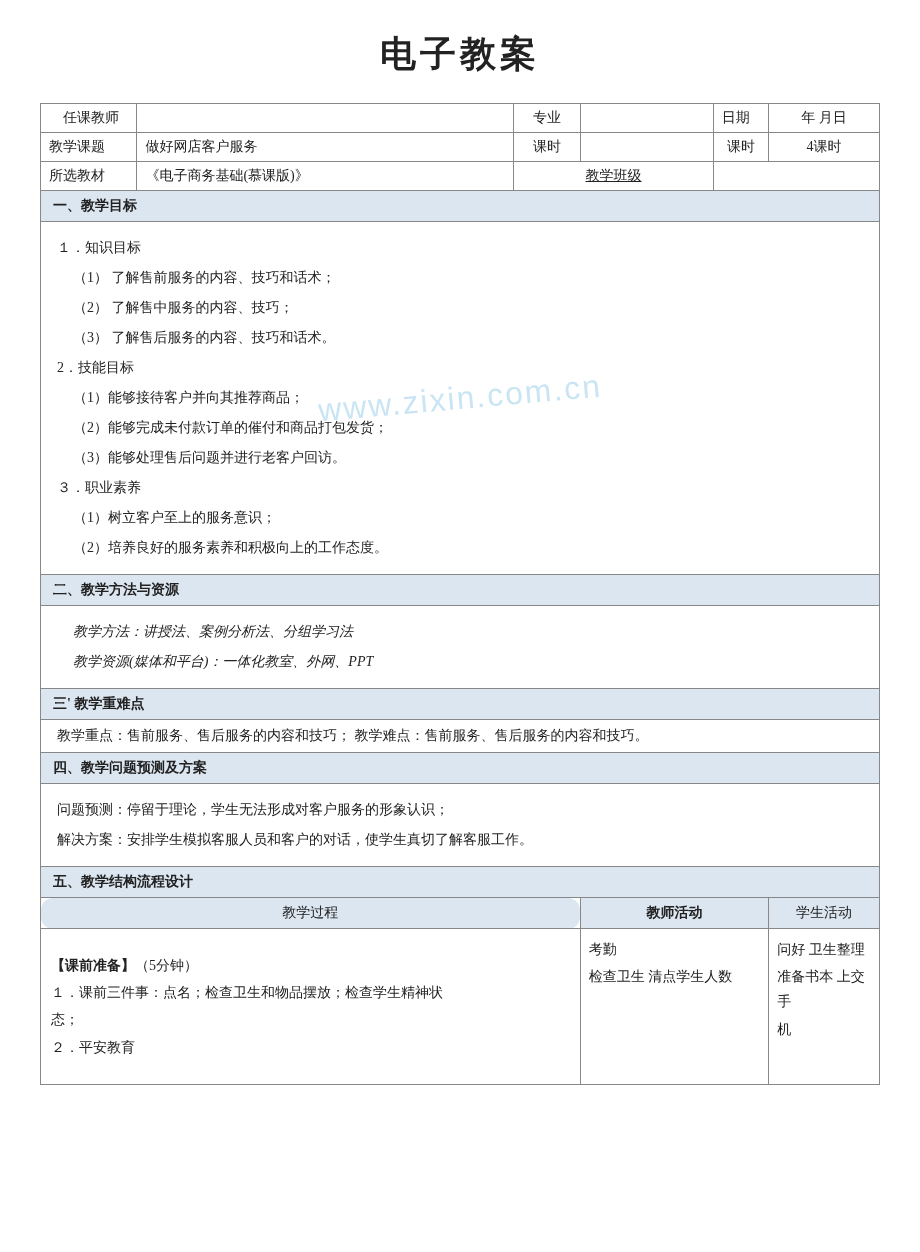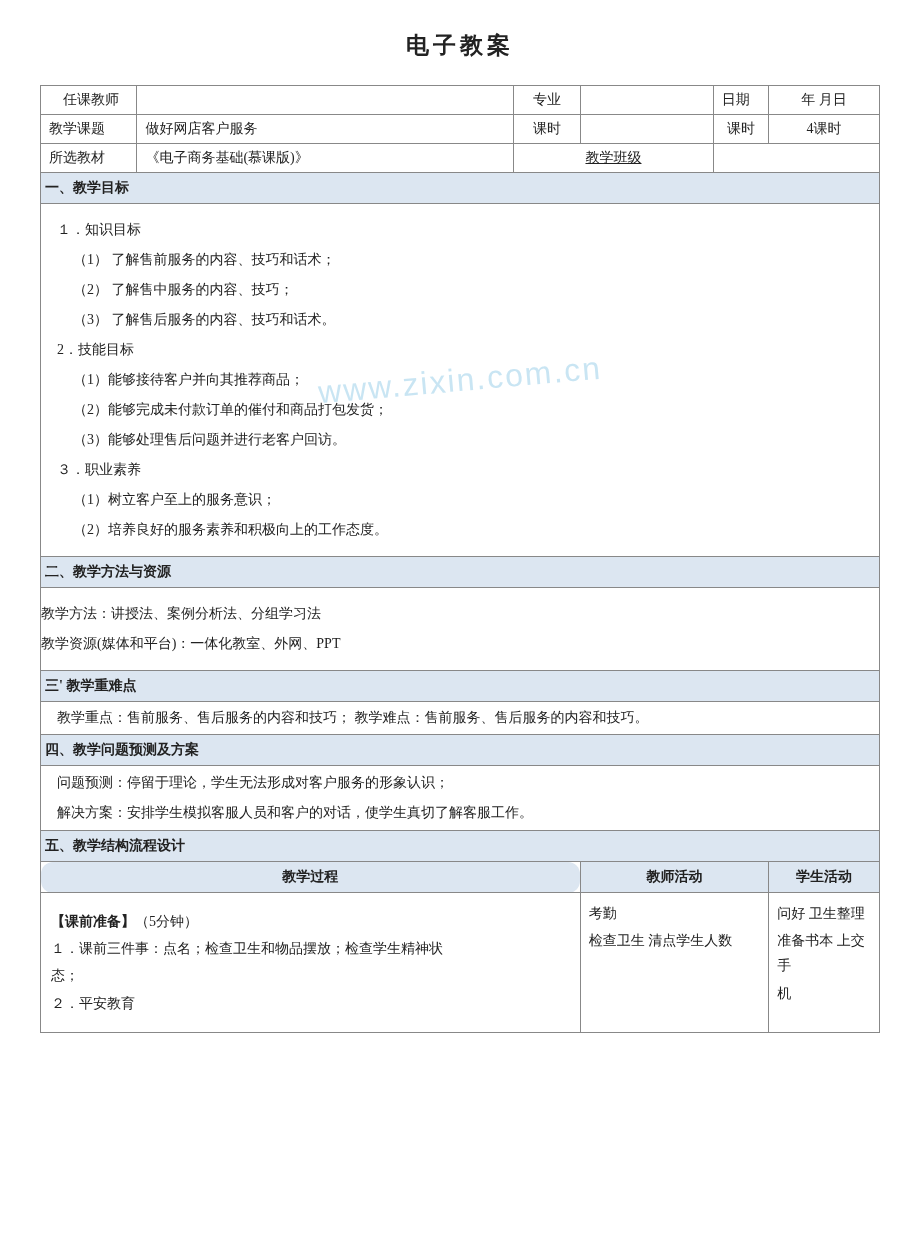--- a/index.html
+++ b/index.html
@@ -5,39 +5,39 @@
     * { box-sizing: border-box; margin: 0; padding: 0; }
     body {
       background: #fff;
       font-family: "SimSun", "宋体", serif;
       font-size: 14px;
       color: #222;
       padding: 30px 40px;
     }
     h1.main-title {
       text-align: center;
-      font-size: 23px;
+      font-size: 36px;
       font-weight: bold;
       margin-bottom: 24px;
       letter-spacing: 4px;
     }
     .main-table {
       width: 100%;
       border-collapse: collapse;
     }
     .main-table td, .main-table th {
       border: 1px solid #888;
       padding: 5px 8px;
       vertical-align: top;
     }
     .section-header td {
       background-color: #dce6f1;
       font-weight: bold;
       font-size: 14px;
-      padding: 6px 4px;
+      padding: 6px 12px;
     }
     .col-header-row td {
       background-color: #dce6f1;
       font-weight: bold;
       text-align: center;
       padding: 6px 4px;
     }
     .info-label {
       white-space: nowrap;
       font-weight: normal;
@@ -118,59 +118,59 @@
       <p class="indent1">（1）树立客户至上的服务意识；</p>
       <p class="indent1">（2）培养良好的服务素养和积极向上的工作态度。</p>
     </td>
   </tr>
 
   <tr class="section-header">
     <td colspan="6">二、教学方法与资源</td>
   </tr>
 
   <tr>
-    <td colspan="6" class="content-cell" style="padding: 10px 0; line-height:2;">
+    <td colspan="6" class="content-cell" style="padding: 10px 32px; line-height:2;font-style:italic;">
       <p>教学方法：讲授法、案例分析法、分组学习法</p>
       <p>教学资源(媒体和平台)：一体化教室、外网、PPT</p>
     </td>
   </tr>
 
   <tr class="section-header">
     <td colspan="6">三'  教学重难点</td>
   </tr>
 
   <tr>
     <td colspan="6" class="content-cell" style="padding: 0 16px; line-height:2; min-height:50px;">
       <p>教学重点：售前服务、售后服务的内容和技巧；   教学难点：售前服务、售后服务的内容和技巧。</p>
     </td>
   </tr>
 
   <tr class="section-header">
     <td colspan="6">四、教学问题预测及方案</td>
   </tr>
 
   <tr>
-    <td colspan="6" class="content-cell" style="padding: 1px 16px; line-height:2;">
+    <td colspan="6" class="content-cell" style="padding: 10px 16px; line-height:2;">
       <p>问题预测：停留于理论，学生无法形成对客户服务的形象认识；</p>
       <p>解决方案：安排学生模拟客服人员和客户的对话，使学生真切了解客服工作。</p>
     </td>
   </tr>
 
   <tr class="section-header">
     <td colspan="6">五、教学结构流程设计</td>
   </tr>
 
   <tr class="col-header-row">
-    <td colspan="3" style="text-align:center; font-weight:bold;border-radius:12px;">教学过程</td>
+    <td colspan="3" style="text-align:center; font-weight:normal;border-radius:12px;">教学过程</td>
     <td colspan="2" style="text-align:center; font-weight:bold;">教师活动</td>
-    <td style="font-weight:bold;margin-left:28px;">学生活动</td>
+    <td style="font-weight:normal;margin-left:28px;">学生活动</td>
   </tr>
 
   <tr>
-    <td colspan="3" class="content-cell" style="padding: 14px 10px; line-height:1.8;">
+    <td colspan="3" class="content-cell" style="padding: 22px 10px; line-height:1.8;">
       <p><strong>【课前准备】</strong>（5分钟）</p>
       <p>１．课前三件事：点名；检查卫生和物品摆放；检查学生精神状</p>
       <p>态；</p>
       <p>２．平安教育</p>
     </td>
     <td colspan="2" class="content-cell" style="padding: 6px 8px; line-height:1.8; text-align:left;">
       <p>考勤</p>
       <p>检查卫生 清点学生人数</p>
     </td>
     <td class="content-cell" style="padding: 6px 8px; line-height:1.8;">

